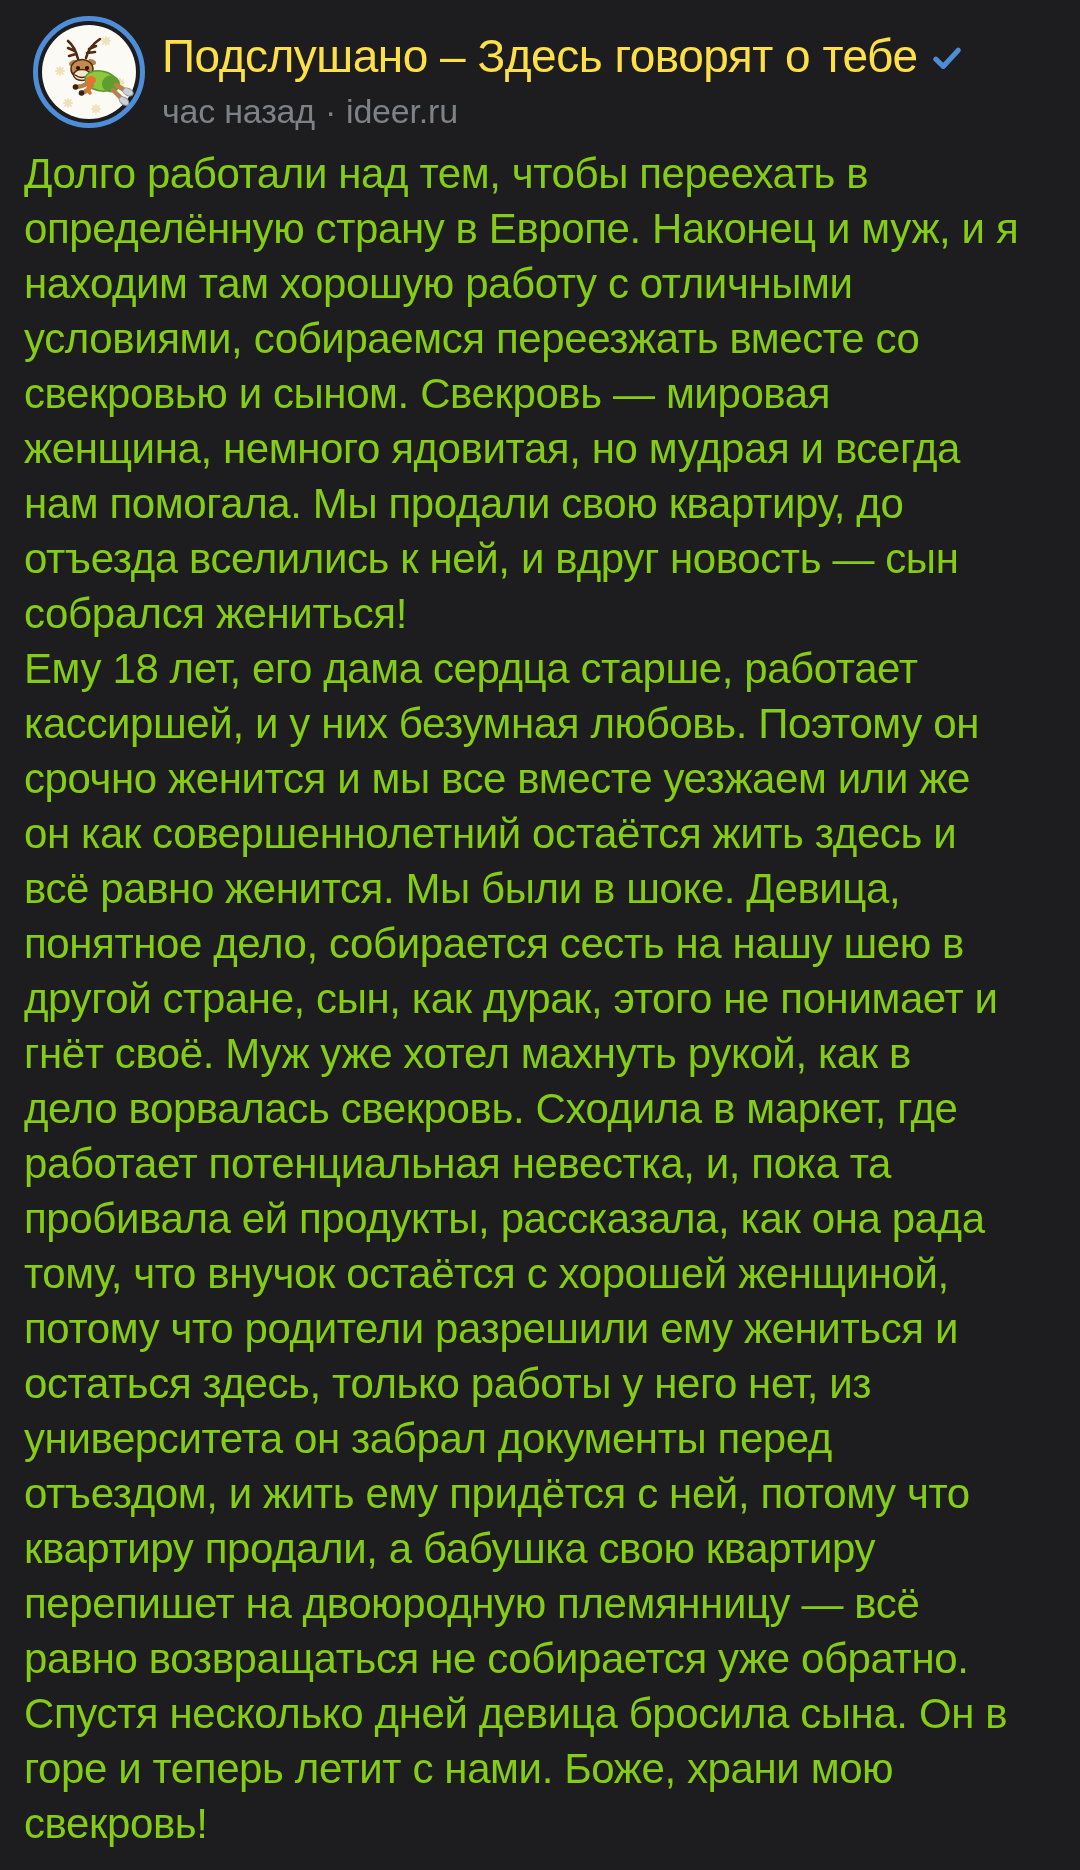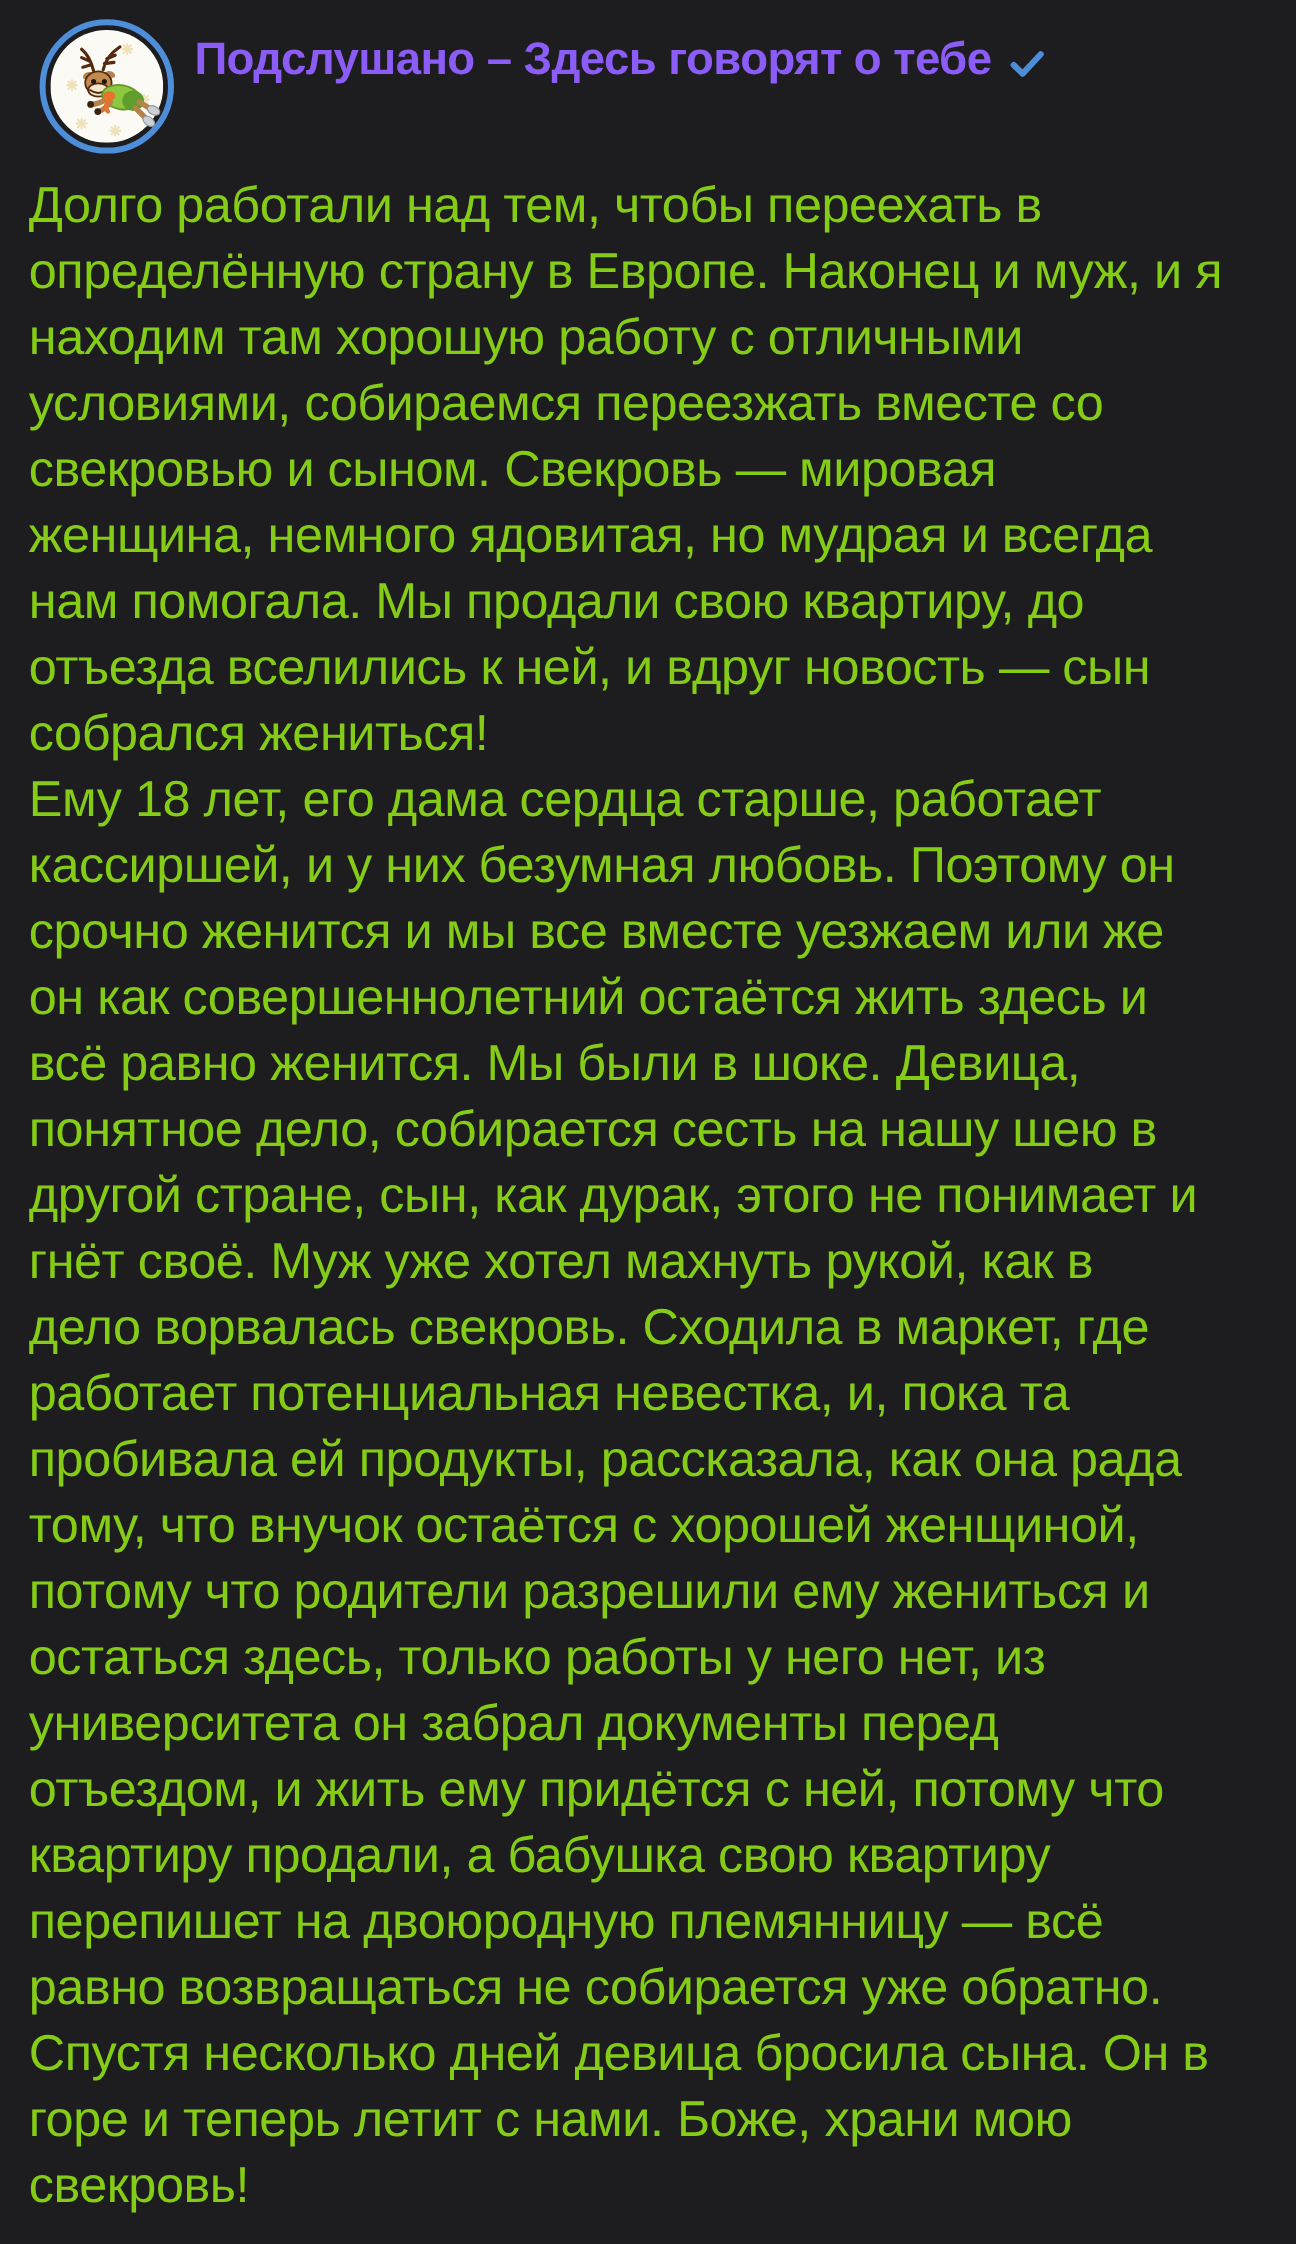--- a/index.html
+++ b/index.html
@@ -38,23 +38,23 @@
   .header-text {
     margin-left: 17px;
     padding-top: 13px;
     min-width: 0;
   }
   .title-row {
     display: flex;
     align-items: center;
   }
   .title {
-    font-size: 38px;
-    font-weight: 700;
-    color: #8b5cf6;
+    font-size: 46px;
+    font-weight: 400;
+    color: #fde047;
     letter-spacing: -0.5px;
     white-space: nowrap;
     cursor: pointer;
   }
   .check-icon {
     width: 36px;
     height: 36px;
     margin-left: 12px;
     margin-top: 4px;
     flex: 0 0 auto;
@@ -124,20 +124,25 @@
       </svg>
     </div>
 
     <div class="header-text">
       <div class="title-row">
         <span class="title">Подслушано – Здесь говорят о тебе</span>
         <svg class="check-icon" viewBox="0 0 24 24" aria-hidden="true">
           <path d="M4.5 12.8 L9.5 17.6 L19.5 6.8" fill="none" stroke="#4d8cd6" stroke-width="3.4" stroke-linecap="round" stroke-linejoin="round"></path>
         </svg>
       </div>
+      <div class="meta">
+        <span class="time">час назад</span>
+        <span class="sep">·</span>
+        <span class="source">ideer.ru</span>
+      </div>
     </div>
   </div>
 
   <div class="post-text">Долго работали над тем, чтобы переехать в
 определённую страну в Европе. Наконец и муж, и я
 находим там хорошую работу с отличными
 условиями, собираемся переезжать вместе со
 свекровью и сыном. Свекровь — мировая
 женщина, немного ядовитая, но мудрая и всегда
 нам помогала. Мы продали свою квартиру, до

